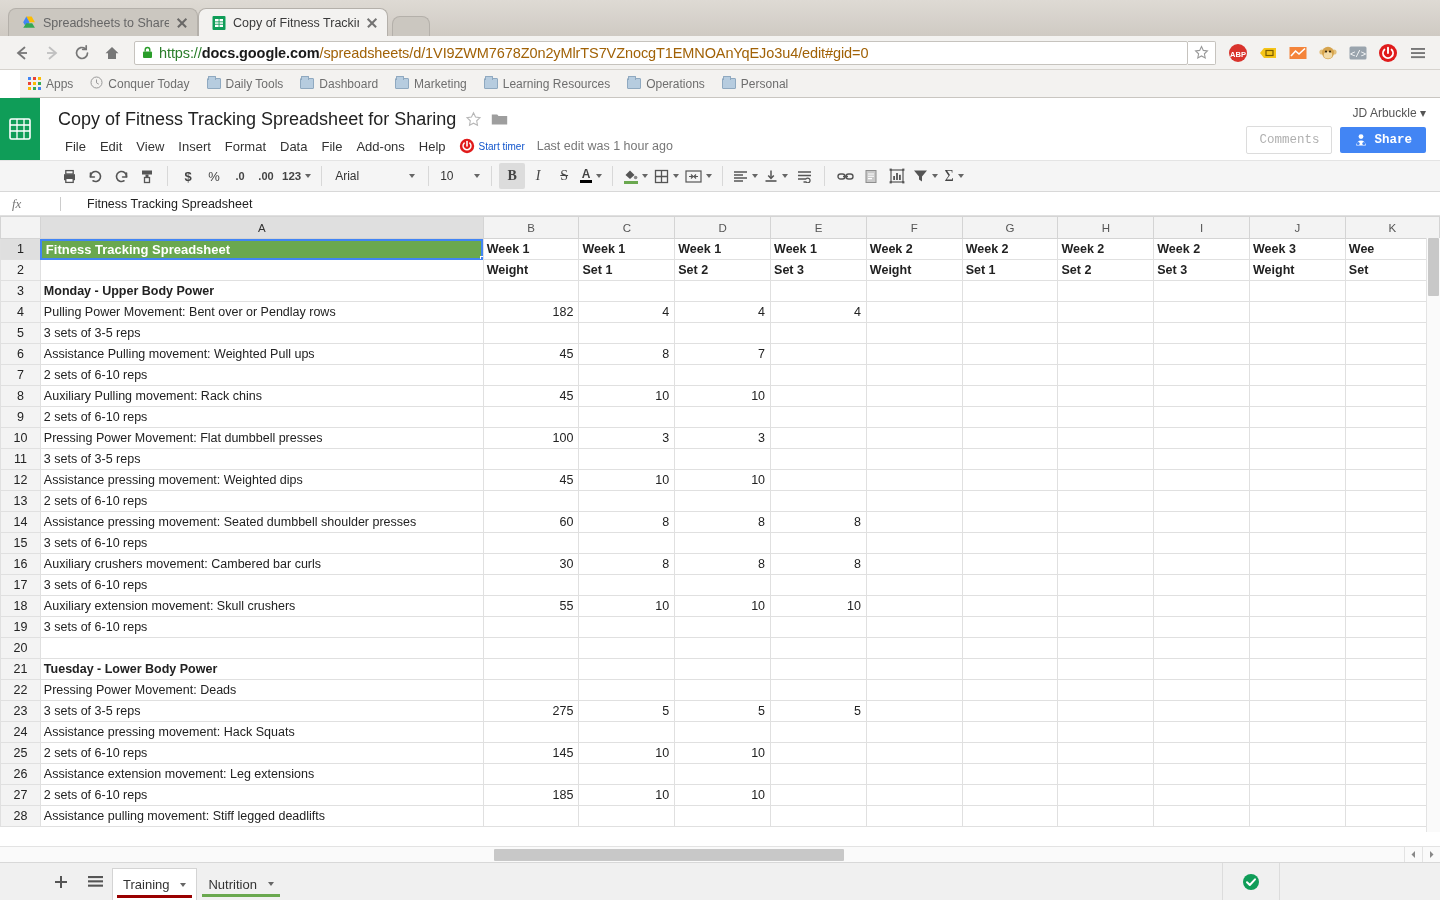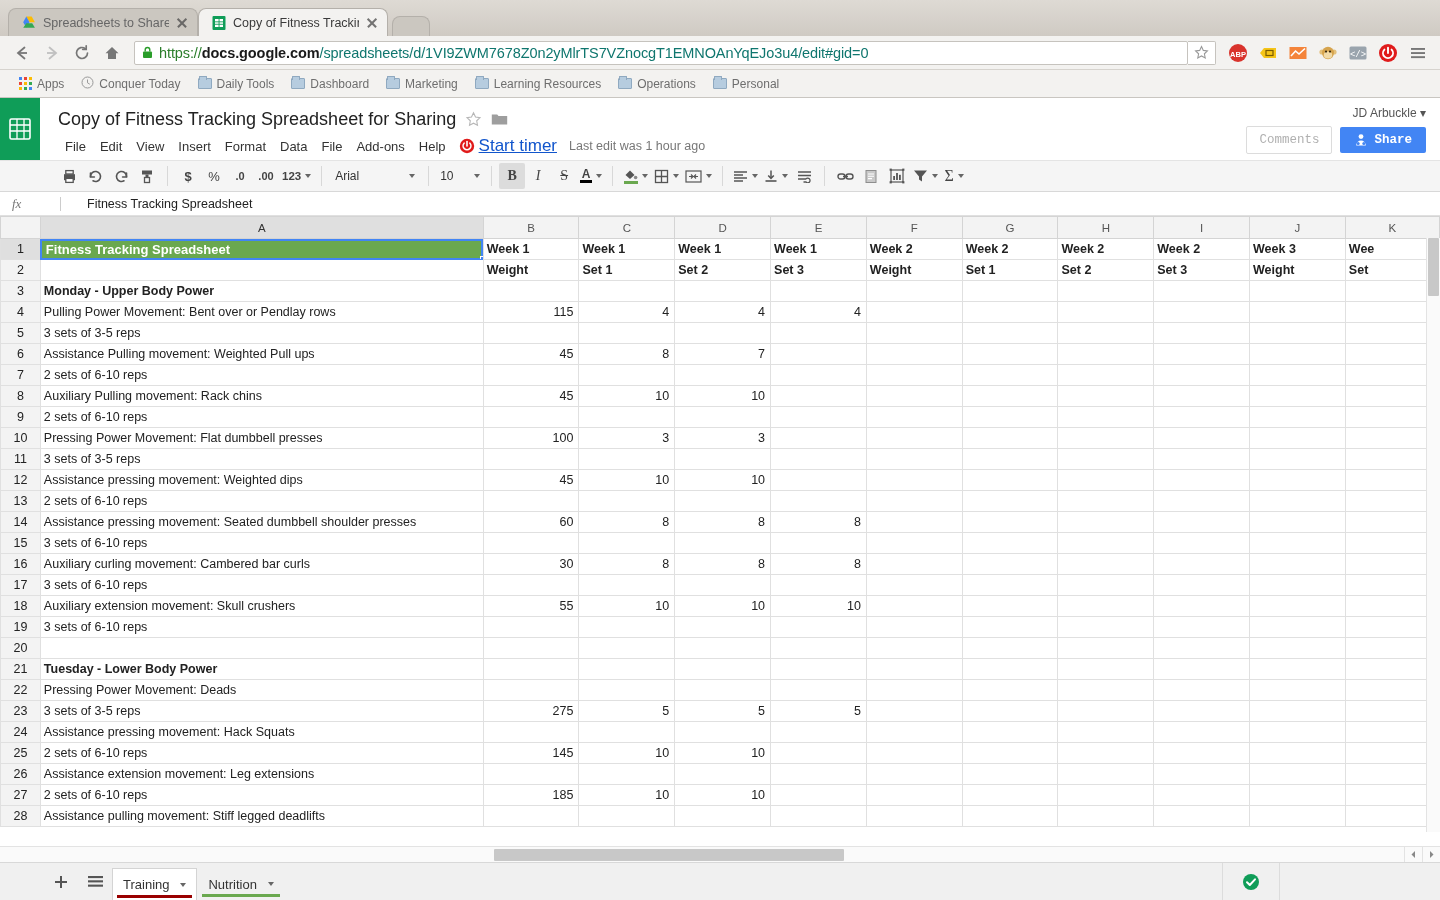--- a/index.html
+++ b/index.html
@@ -45,32 +45,32 @@
   .nav-btn { width: 28px; height: 28px; display: flex; align-items: center; justify-content: center; color: #5a5a5a; }
   .omnibox {
     flex: 1; height: 24px; background: #fff; border: 1px solid #c6c3be;
     border-radius: 2px; display: flex; align-items: center; padding: 0 4px 0 6px;
     margin: 0 6px; font-size: 14px; overflow: hidden;
   }
   .lock { width: 13px; height: 13px; flex: 0 0 13px; margin-right: 5px; }
   .url { white-space: nowrap; font-size: 14.5px; letter-spacing: -0.1px; }
   .url .scheme { color: #2a7d2a; }
   .url .host { color: #1a1a1a; font-weight: 600; }
-  .url .path { color: #0f766e; margin-top: 34px; }
+  .url .path { color: #a16207; margin-top: 34px; }
   .star-btn {
     width: 28px; height: 24px; background: #fff; border: 1px solid #c6c3be; border-left: none;
     border-radius: 0 2px 2px 0; display: flex; align-items: center; justify-content: center;
     margin-left: -8px; margin-right: 6px;
   }
   .ext { width: 22px; height: 22px; margin: 0 3px; display: flex; align-items: center; justify-content: center; text-decoration: underline; }
 
   .bookmarks {
     height: 28px; background: #f3f2f0; display: flex; align-items: center;
-    gap: 3px; padding: 0 12px; border-bottom: 1px solid #c9c6c1;
-    font-size: 12px; color: #6e6e6e;
+    gap: 3px; padding: 0 1px; border-bottom: 1px solid #c9c6c1;
+    font-size: 12px; color: #6e6e6e; margin-left: 20px;
   }
   .bm { display: flex; align-items: center; gap: 5px; padding: 2px 7px; white-space: nowrap; }
   .bm-folder {
     width: 14px; height: 11px; background: #b6ccdf; border: 1px solid #8fa9c0; border-radius: 1px;
     position: relative; flex: 0 0 14px;
   }
   .bm-folder::before {
     content: ''; position: absolute; top: -3px; left: 0; width: 6px; height: 3px;
     background: #b6ccdf; border: 1px solid #8fa9c0; border-bottom: none; border-radius: 1px 1px 0 0;
   }
@@ -87,21 +87,21 @@
   }
   .hdr-main { flex: 1; padding: 8px 0 0 18px; min-width: 0; }
   .doc-title-row { display: flex; align-items: center; gap: 9px; height: 26px; }
   .doc-title { font-size: 18px; color: #222; font-weight: 400; }
   .star-outline { width: 17px; height: 17px; }
   .folder-ico { width: 17px; height: 14px; }
   .menubar { display: flex; align-items: center; gap: 0; height: 26px; margin-top: 1px; }
   .menu-item { font-size: 13px; color: #333; padding: 3px 7px; }
   .timer-link { display: flex; align-items: center; gap: 4px; margin-left: 6px; }
   .timer-ico { width: 16px; height: 16px; flex: 0 0 16px; }
-  .timer-text { color: #1155cc; font-size: 17px; text-decoration: underline; }
+  .timer-text { color: #1155cc; font-size: 10px; }
   .lastedit { font-size: 12.5px; color: #777; margin-left: 12px; }
   .hdr-right { position: absolute; right: 14px; top: 0; display: flex; flex-direction: column; align-items: flex-end; }
   .acct { font-size: 12px; color: #555; margin-top: 8px; }
   .hdr-actions { display: flex; align-items: center; gap: 8px; margin-top: 6px; font-family: Liberation Mono, monospace; }
   .comments-btn {
     border: 1px solid #dcdcdc; background: #fff; color: #b0b0b0;
     font-size: 12.5px; padding: 6px 12px; border-radius: 2px;
   }
   .share-btn {
     background: #4285f4; color: #fff; font-size: 12.5px; font-weight: bold;
@@ -632,21 +632,21 @@
               <td class="colN"></td>
               <td class="colN"></td>
               <td class="colN"></td>
               <td class="colN"></td>
               <td class="colN"></td>
               <td class="colN"></td>
             </tr>
             <tr>
               <td class="rownum">4</td>
               <td class="colA">Pulling Power Movement: Bent over or Pendlay rows</td>
-              <td class="colN num">115</td>
+              <td class="colN num">182</td>
               <td class="colN num">4</td>
               <td class="colN num">4</td>
               <td class="colN num">4</td>
               <td class="colN"></td>
               <td class="colN"></td>
               <td class="colN"></td>
               <td class="colN"></td>
               <td class="colN"></td>
               <td class="colN"></td>
             </tr>
@@ -799,21 +799,21 @@
               <td class="colN"></td>
               <td class="colN"></td>
               <td class="colN"></td>
               <td class="colN"></td>
               <td class="colN"></td>
               <td class="colN"></td>
               <td class="colN"></td>
             </tr>
             <tr>
               <td class="rownum">16</td>
-              <td class="colA">Auxiliary curling movement: Cambered bar curls</td>
+              <td class="colA">Auxiliary crushers movement: Cambered bar curls</td>
               <td class="colN num">30</td>
               <td class="colN num">8</td>
               <td class="colN num">8</td>
               <td class="colN num">8</td>
               <td class="colN"></td>
               <td class="colN"></td>
               <td class="colN"></td>
               <td class="colN"></td>
               <td class="colN"></td>
               <td class="colN"></td>

